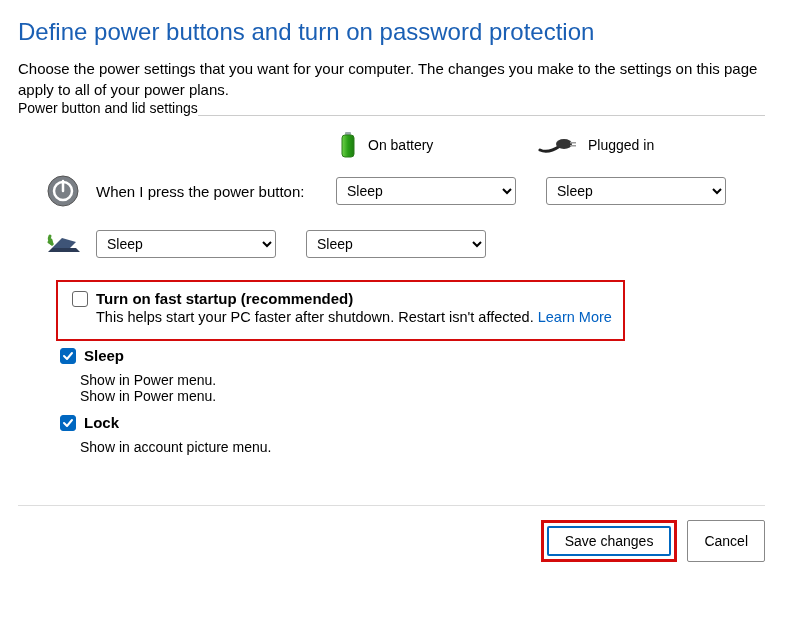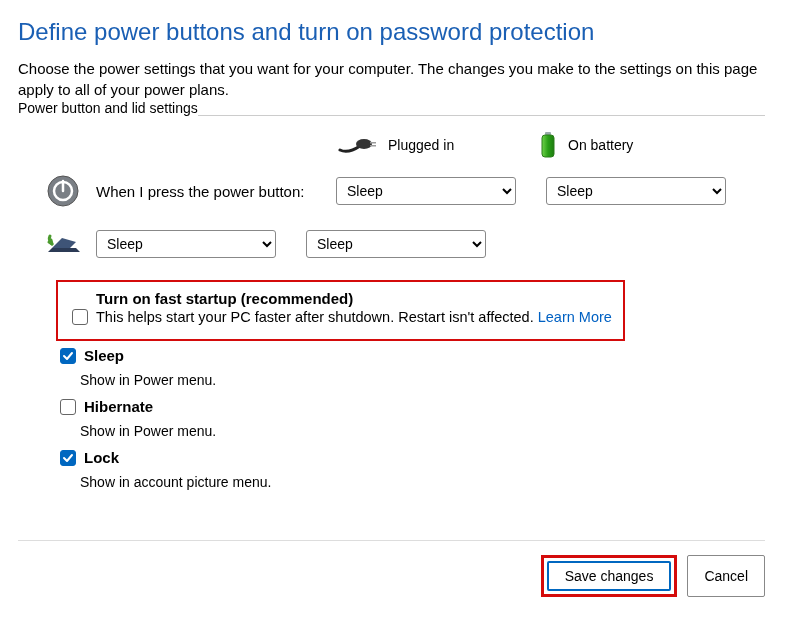--- a/index.html
+++ b/index.html
@@ -65,21 +65,21 @@
       padding: 2px 6px;
       font-family: inherit;
       font-size: 14px;
       background: #fff;
     }
     .shutdown-list {
       padding-left: 24px;
     }
     .chk-row {
       display: flex;
-      align-items: flex-end;
+      align-items: flex-start;
       gap: 8px;
       margin-bottom: 4px;
       padding: 4px 0 4px 4px;
     }
     .chk-row .chk {
       width: 16px; height:16px; border:1px solid #666; border-radius:3px;
       display:flex; align-items:center; justify-content:center;
       flex-shrink: 0; margin-top:1px; cursor:pointer;
     }
     .chk.checked { background:#0067c0; border-color:#0067c0; }
@@ -123,47 +123,47 @@
 <div class="title">Define power buttons and turn on password protection</div>
 <div class="subtitle">Choose the power settings that you want for your computer. The changes you make to the settings on this page apply to all of your power plans.</div>
 
 <div class="section">
   <div class="section-header">
     <span>Power button and lid settings</span>
     <span class="hline"></span>
   </div>
 
   <div class="colheads">
-    <div class="colhead">
-      <span class="plug-icon">
-        <svg width="40" height="22" viewBox="0 0 40 22">
-          <path d="M2 16 Q10 20 22 12" stroke="#222" stroke-width="3" fill="none" stroke-linecap="round"></path>
-          <ellipse cx="26" cy="10" rx="8" ry="5" fill="#333"></ellipse>
-          <rect x="32" y="8" width="6" height="1.5" fill="#999"></rect>
-          <rect x="32" y="11" width="6" height="1.5" fill="#999"></rect>
-        </svg>
-      </span>
-      <span>Plugged in</span>
-    </div>
     <div class="colhead">
       <span class="battery-icon">
         <svg width="20" height="30" viewBox="0 0 20 30">
           <rect x="7" y="2" width="6" height="3" rx="1" fill="#9aa"></rect>
           <rect x="4" y="5" width="12" height="22" rx="3" fill="url(#g1)" stroke="#2a7d1a"></rect>
           <defs>
             <linearGradient id="g1" x1="0" x2="1">
               <stop offset="0" stop-color="#6fd34a"></stop>
               <stop offset="0.5" stop-color="#2aa017"></stop>
               <stop offset="1" stop-color="#1e7d10"></stop>
             </linearGradient>
           </defs>
         </svg>
       </span>
       <span>On battery</span>
     </div>
+    <div class="colhead">
+      <span class="plug-icon">
+        <svg width="40" height="22" viewBox="0 0 40 22">
+          <path d="M2 16 Q10 20 22 12" stroke="#222" stroke-width="3" fill="none" stroke-linecap="round"></path>
+          <ellipse cx="26" cy="10" rx="8" ry="5" fill="#333"></ellipse>
+          <rect x="32" y="8" width="6" height="1.5" fill="#999"></rect>
+          <rect x="32" y="11" width="6" height="1.5" fill="#999"></rect>
+        </svg>
+      </span>
+      <span>Plugged in</span>
+    </div>
   </div>
 
   <div class="row">
     <span class="row-icon">
       <svg width="34" height="34" viewBox="0 0 34 34">
         <circle cx="17" cy="17" r="15" fill="#7a7f85" stroke="#555"></circle>
         <circle cx="17" cy="17" r="9" fill="none" stroke="#fff" stroke-width="2.5"></circle>
         <line x1="17" y1="7" x2="17" y2="17" stroke="#fff" stroke-width="2.5" stroke-linecap="round"></line>
       </svg>
     </span>
@@ -221,30 +221,20 @@
           <svg width="12" height="12" viewBox="0 0 12 12" fill="none">
               <path d="M2 6 L5 9 L10 3" stroke-width="2" stroke-linecap="round" stroke-linejoin="round"></path>
             </svg>
         </span>
         <div class="chk-text">
             <div class="bold">Sleep</div>
           </div>
       </div>
       <div class="desc">Show in Power menu.</div>
 
-      <div class="chk-row" style="margin-top:6px;">
-        <span class="chk">
-          <svg width="12" height="12" viewBox="0 0 12 12" fill="none">
-              <path d="M2 6 L5 9 L10 3" stroke="none" stroke-width="2"></path>
-            </svg>
-        </span>
-        <div class="chk-text">
-            <div class="bold">Hibernate</div>
-          </div>
-      </div>
       <div class="desc">Show in Power menu.</div>
 
       <div class="chk-row" style="margin-top:6px;">
         <span class="chk checked">
           <svg width="12" height="12" viewBox="0 0 12 12" fill="none">
               <path d="M2 6 L5 9 L10 3" stroke-width="2" stroke-linecap="round" stroke-linejoin="round"></path>
             </svg>
         </span>
         <div class="chk-text">
             <div class="bold">Lock</div>

